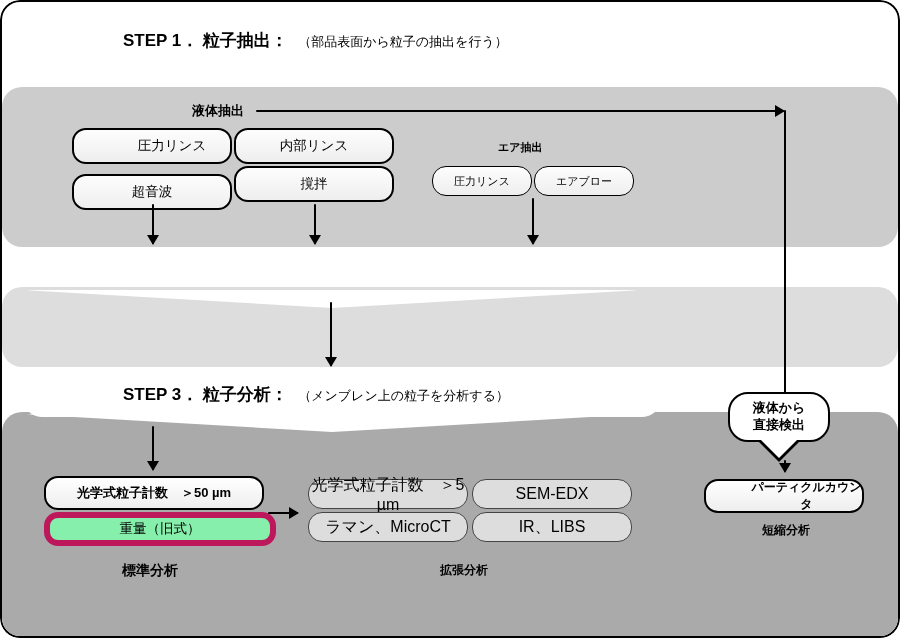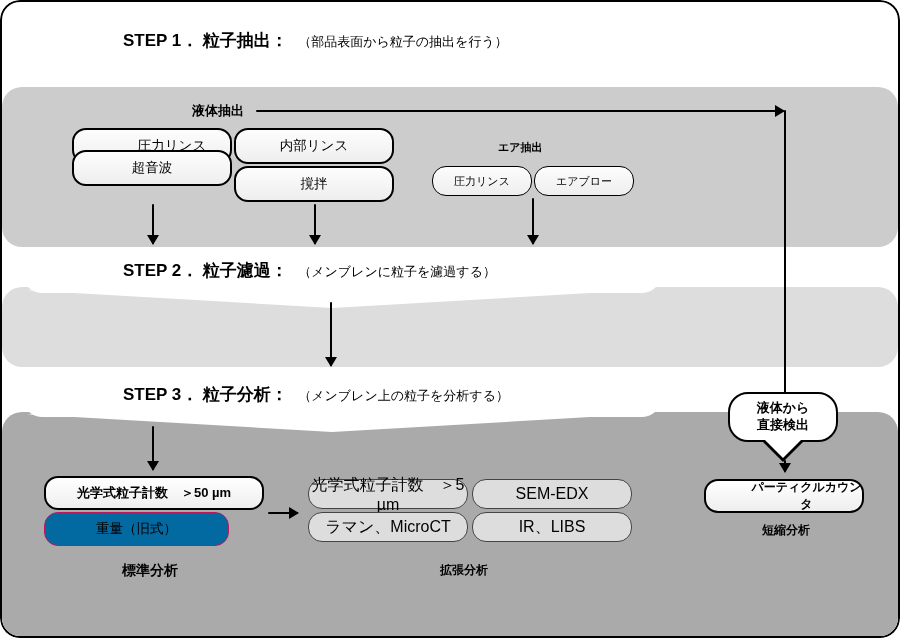--- a/index.html
+++ b/index.html
@@ -25,33 +25,33 @@
   .notch1 { top: 58px; border-left-width: 430px; border-right-width: 430px; left: 20px; }
   .notch2 { top: 288px; left: 20px; }
   .notch3 { top: 412px; left: 20px; }
 
   .label { position: absolute; font-size: 13px; font-weight: 700; }
 
   .pill { position: absolute; border-radius: 14px; text-align: center; font-size: 13.5px; display: flex; align-items: center; justify-content: center; }
   .pill-big { height: 36px; border: 2px solid #000; background: linear-gradient(#fdfdfd, #eee); width: 160px; font-weight: 500; }
   .pill-air { height: 30px; border: 1px solid #000; background: linear-gradient(#fdfdfd, #eee); width: 100px; font-size: 11px; }
   .pill-res1 { height: 34px; border: 2px solid #000; background: linear-gradient(#fff, #eee); width: 220px; font-weight: 700; }
-  .pill-res1b { height: 34px; border: 1px solid #be185d; background: #0369a1; width: 185px; }
+  .pill-res1b { height: 34px; border: 6px solid #be185d; background: #86efac; width: 232px; }
   .pill-res2 { height: 30px; border: 1px solid #444; background: #ddd; width: 160px; font-size: 16px; }
   .pill-counter { height: 34px; border: 2px solid #000; background: linear-gradient(#fff, #eee); width: 160px; font-weight: 700; font-size: 12px; }
 
   .cat-label { position: absolute; font-size: 12px; font-weight: 700; text-align: center; }
 
   .arrow-v { position: absolute; width: 2px; background: #000; }
   .arrow-v::after { content: ""; position: absolute; bottom: -1px; left: -5px; width: 0; height: 0; border-left: 6px solid transparent; border-right: 6px solid transparent; border-top: 10px solid #000; }
   .arrow-h { position: absolute; height: 2px; background: #000; }
   .arrow-h::after { content: ""; position: absolute; right: -1px; top: -5px; width: 0; height: 0; border-top: 6px solid transparent; border-bottom: 6px solid transparent; border-left: 10px solid #000; }
   .line-v { position: absolute; width: 2px; background: #000; }
 
-  .callout { position: absolute; width: 110px; height: 50px; background: #fff; border: 2px solid #000; text-align: center; font-size: 13px; font-weight: 700; line-height: 1.3; padding-top: 6px; }
+  .callout { position: absolute; width: 102px; height: 50px; background: #fff; border: 2px solid #000; text-align: center; font-size: 13px; font-weight: 700; line-height: 1.3; padding-top: 6px; }
   .callout::after { content: ""; position: absolute; bottom: -18px; left: 50%; margin-left: -18px; width: 0; height: 0; border-left: 18px solid transparent; border-right: 18px solid transparent; border-top: 18px solid #fff; }
   .callout::before { content: ""; position: absolute; bottom: -22px; left: 50%; margin-left: -20px; width: 0; height: 0; border-left: 20px solid transparent; border-right: 20px solid transparent; border-top: 20px solid #000; }
 </style>
 </head>
 <body>
 
 <div class="frame">
 
   <div class="bg1"></div>
   <div class="bg2"></div>
@@ -59,47 +59,40 @@
 
   <div class="band step1">
     <div class="band-inner">
       <span class="step-num">STEP 1．</span>
       <span class="step-title">粒子抽出：</span>
       <span class="step-detail">（部品表面から粒子の抽出を行う）</span>
     </div>
   </div>
   <div class="notch notch1"></div>
 
-  <div class="band step2">
-    <div class="band-inner">
-      <span class="step-num">STEP 2．</span>
-      <span class="step-title">粒子濾過：</span>
-      <span class="step-detail">（メンブレンに粒子を濾過する）</span>
-    </div>
-  </div>
   <div class="notch notch2"></div>
 
   <div class="band step3">
     <div class="band-inner">
       <span class="step-num">STEP 3．</span>
       <span class="step-title">粒子分析：</span>
       <span class="step-detail">（メンブレン上の粒子を分析する）</span>
     </div>
   </div>
   <div class="notch notch3"></div>
 
   <div class="label" style="left:190px; top:100px;">液体抽出</div>
   <div class="arrow-h" style="left:254px; top:108px; width:528px;"></div>
   <div class="line-v" style="left:782px; top:108px; height:284px;"></div>
 
   <div class="label" style="left:496px; top:138px; font-size:11px;">エア抽出</div>
 
   <div class="pill pill-big" style="left:70px; top:126px;padding-left:40px;">圧力リンス</div>
   <div class="pill pill-big" style="left:232px; top:126px;">内部リンス</div>
-  <div class="pill pill-big" style="left:70px; top:148px;">超音波</div>
+  <div class="pill pill-big" style="left:70px; top:172px;">超音波</div>
   <div class="pill pill-big" style="left:232px; top:164px;">撹拌</div>
 
   <div class="pill pill-air" style="left:430px; top:164px;">圧力リンス</div>
   <div class="pill pill-air" style="left:532px; top:164px;">エアブロー</div>
 
   <div class="arrow-v" style="left:150px; top:202px; height:40px;"></div>
   <div class="arrow-v" style="left:312px; top:202px; height:40px;"></div>
   <div class="arrow-v" style="left:530px; top:196px; height:46px;"></div>
 
   <div class="arrow-v" style="left:328px; top:300px; height:64px;"></div>

